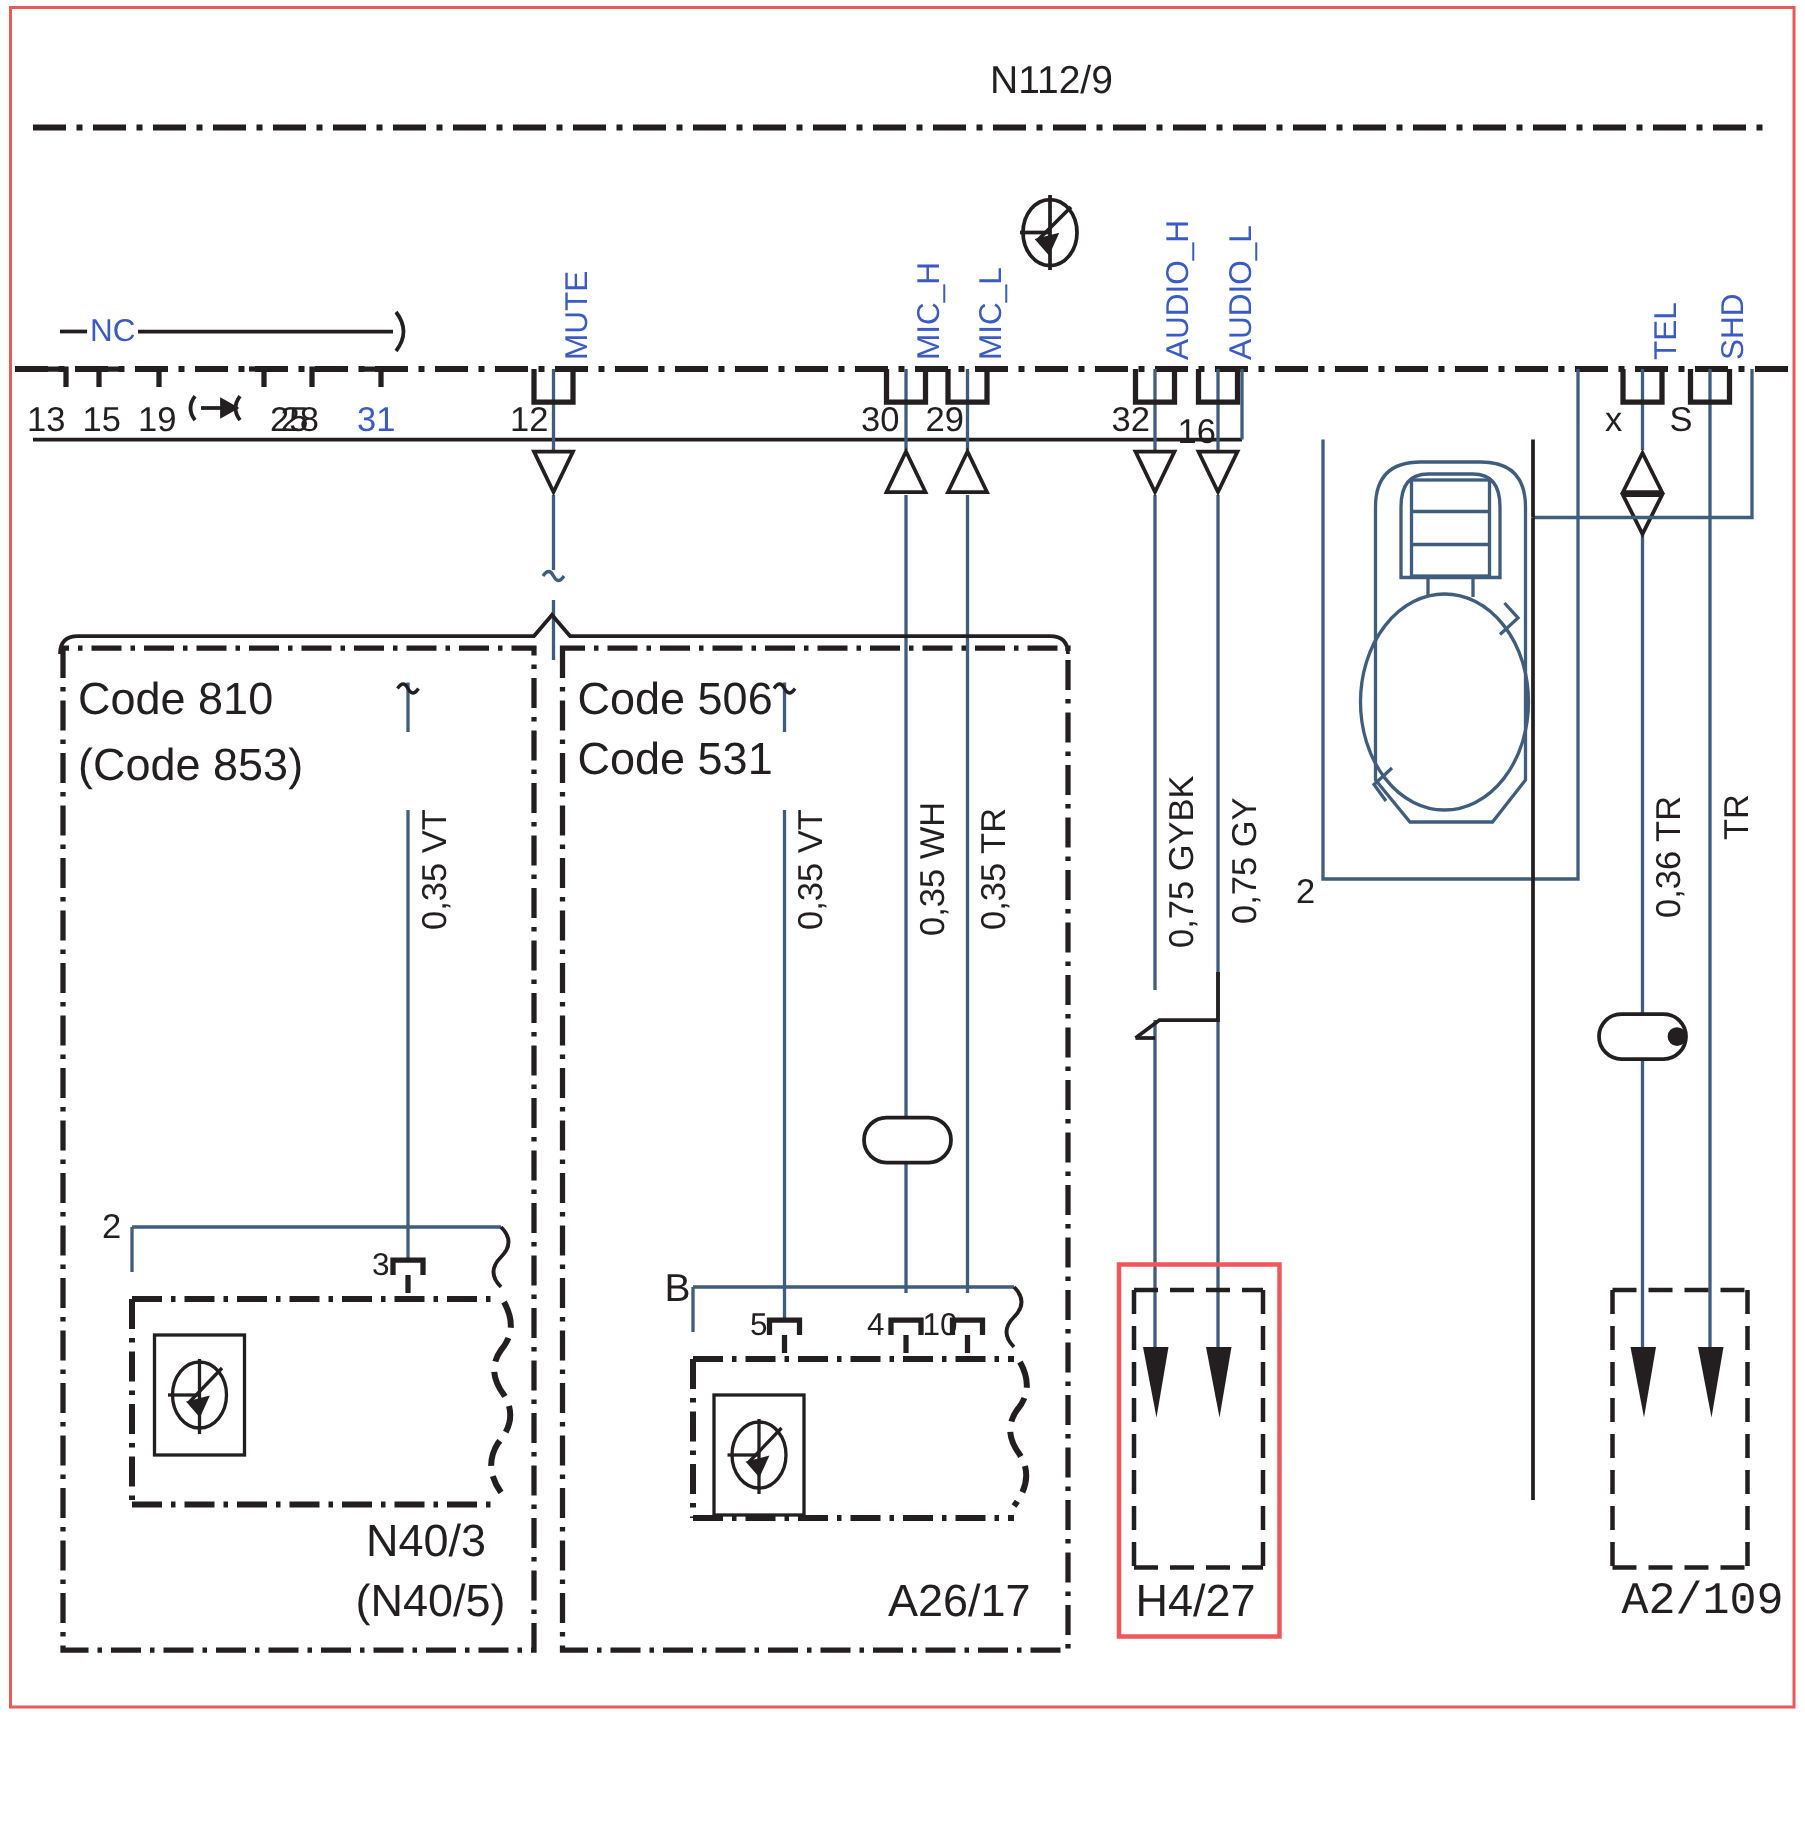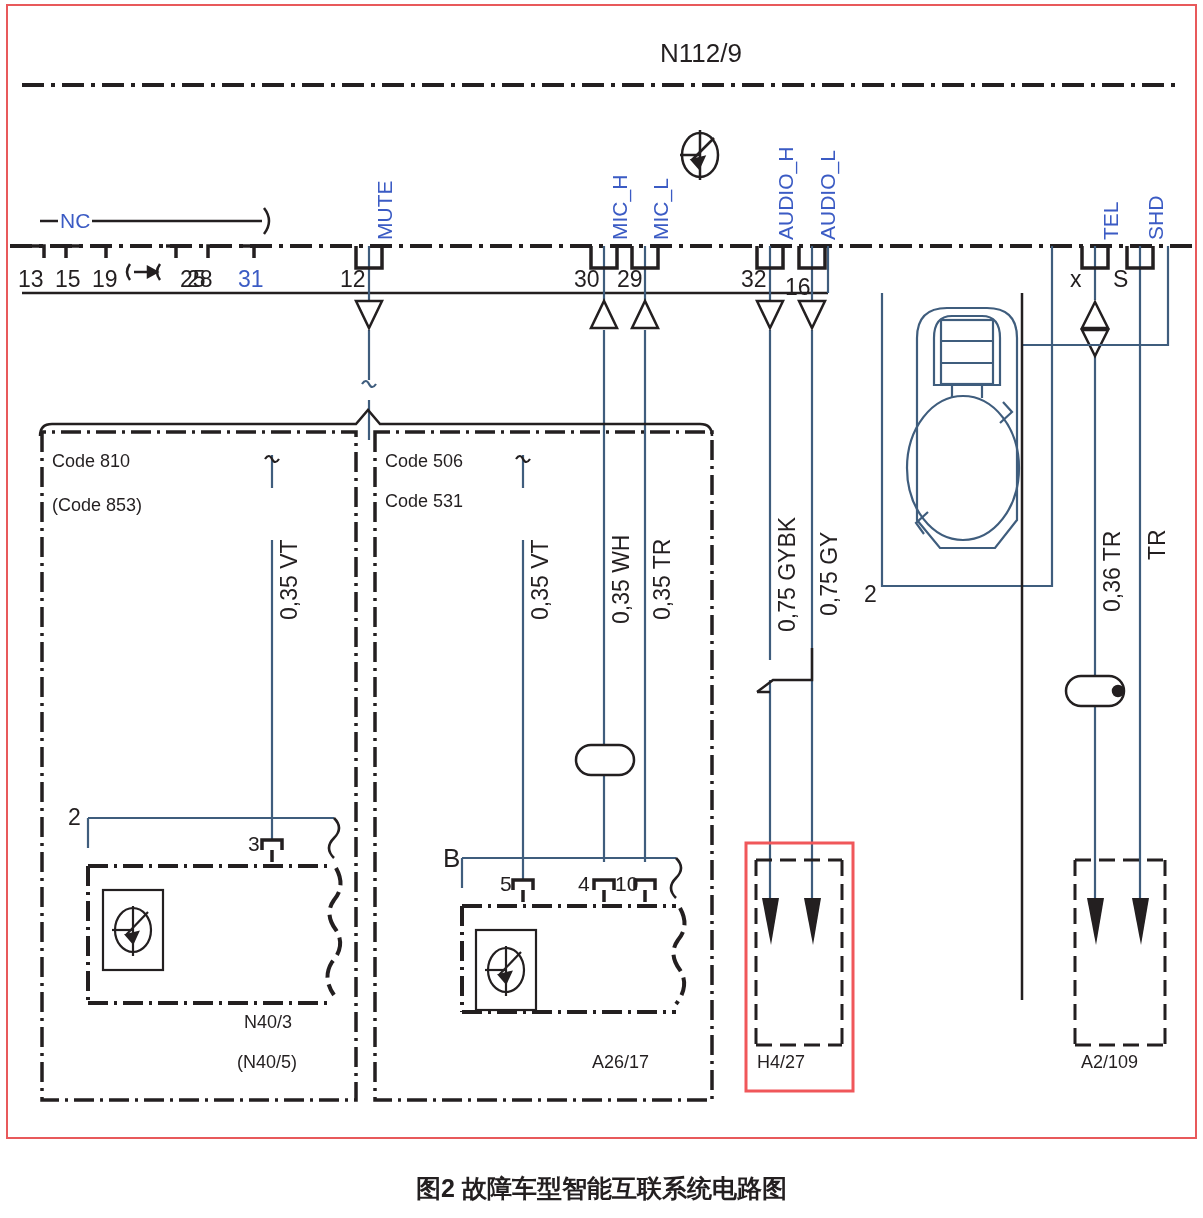--- a/index.html
+++ b/index.html
@@ -41,21 +41,21 @@
     line-height: 1;
   }
   .lbl.blue { color: #3b5bc4; }
   .lbl.vert {
     transform-origin: 0 0;
     transform: rotate(-90deg);
   }
   .t-big { font-size: 26px; }
   .t-med { font-size: 23px; }
   .t-sm { font-size: 21px; }
-  .t-code { font-size: 18px; }
+  .t-code { font-size: 30px; }
   .caption {
     position: absolute;
     left: 0;
     top: 1172px;
     width: 1203px;
     text-align: center;
     font-family: "Liberation Sans", sans-serif;
     font-size: 25px;
     font-weight: bold;
     color: #231f20;
@@ -403,17 +403,16 @@
 
   <div class="lbl t-big" style="left:443px; top:845px;">B</div>
   <div class="lbl t-sm" style="left:500px; top:873px;">5</div>
   <div class="lbl t-sm" style="left:578px; top:873px;">4</div>
   <div class="lbl t-sm" style="left:615px; top:873px;">10</div>
 
   <div class="lbl t-code" style="left:244px; top:1013px;">N40/3</div>
   <div class="lbl t-code" style="left:237px; top:1053px;">(N40/5)</div>
   <div class="lbl t-code" style="left:592px; top:1053px;">A26/17</div>
   <div class="lbl t-code" style="left:757px; top:1053px;">H4/27</div>
-  <div class="lbl t-code" style="left:1081px; top:1053px;">A2/109</div>
-
-  <div class="caption">图2 故障车型智能互联系统电路图</div>
+  <div class="lbl t-code" style="left:1081px; top:1053px;font-family:Liberation Mono, monospace;">A2/109</div>
+
 
 </div>
 
 </body></html>

